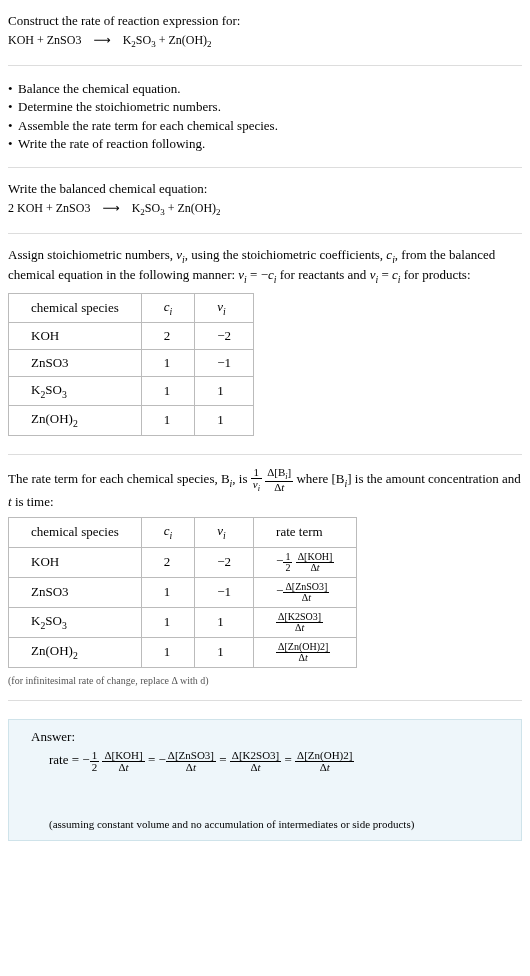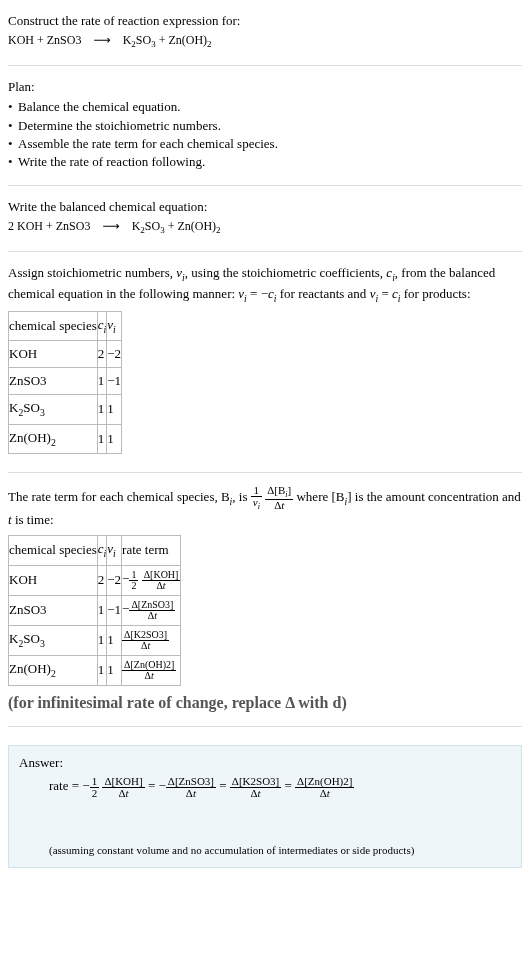--- a/index.html
+++ b/index.html
@@ -26,21 +26,21 @@
     margin: 2px 0;
   }
   sub { font-size: 0.75em; }
   table.data {
     border-collapse: collapse;
     margin: 6px 0;
     font-size: 13px;
   }
   table.data th, table.data td {
     border: 1px solid #bbb;
-    padding: 4px 0;
+    padding: 4px 22px;
     text-align: left;
     vertical-align: middle;
     background: #fff;
   }
   table.data th {
     font-weight: normal;
   }
   .plan-list {
     margin: 2px 0;
   }
@@ -58,33 +58,33 @@
   .frac .num {
     display: block;
     border-bottom: 1px solid #000;
     padding: 0 2px;
   }
   .frac .den {
     display: block;
     padding: 0 2px;
   }
   .note {
-    font-size: 16px;
+    font-size: 10px;
     color: #555;
-    font-weight: bold;
   }
   .answer-box {
     background: #eef6fa;
     border: 1px solid #cfe3ea;
     padding: 8px 10px;
     margin-top: 6px;
     font-size: 13px;
   }
   .answer-box .ans-label {
     margin-bottom: 4px;
+    margin-left: 12px;
   }
   .answer-box .ans-rate {
     margin-left: 30px;
     margin-bottom: 12px;
     font-size: 13px;
   }
   .answer-box .ans-assume {
     margin-left: 30px;
     font-size: 11px;
     margin-top: 44px;
@@ -97,21 +97,20 @@
 <body>
 
 <div class="section">
   <div>Construct the rate of reaction expression for:</div>
   <div class="eqline">KOH + ZnSO3 ⟶ K<sub>2</sub>SO<sub>3</sub> + Zn(OH)<sub>2</sub></div>
 </div>
 
 <hr class="sep">
 
 <div class="section">
-  <div>Plan:</div>
   <div class="plan-list">
     <div><span class="bullet">•</span><span>Balance the chemical equation.</span></div>
     <div><span class="bullet">•</span><span>Determine the stoichiometric numbers.</span></div>
     <div><span class="bullet">•</span><span>Assemble the rate term for each chemical species.</span></div>
     <div><span class="bullet">•</span><span>Write the rate of reaction following.</span></div>
   </div>
 </div>
 
 <hr class="sep">
 

